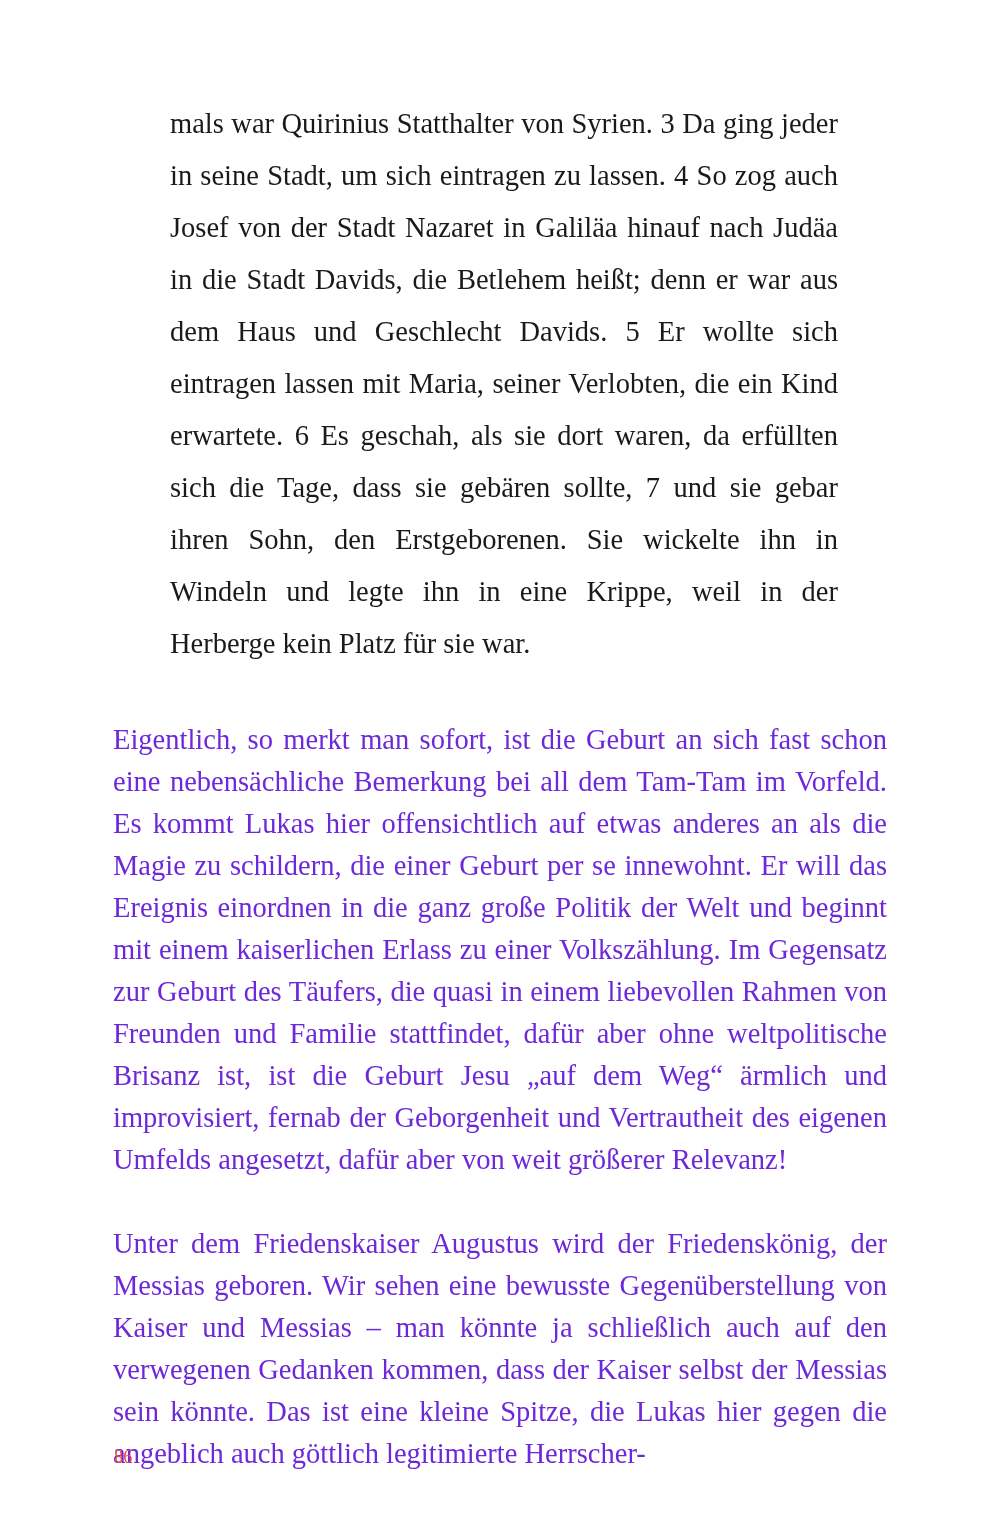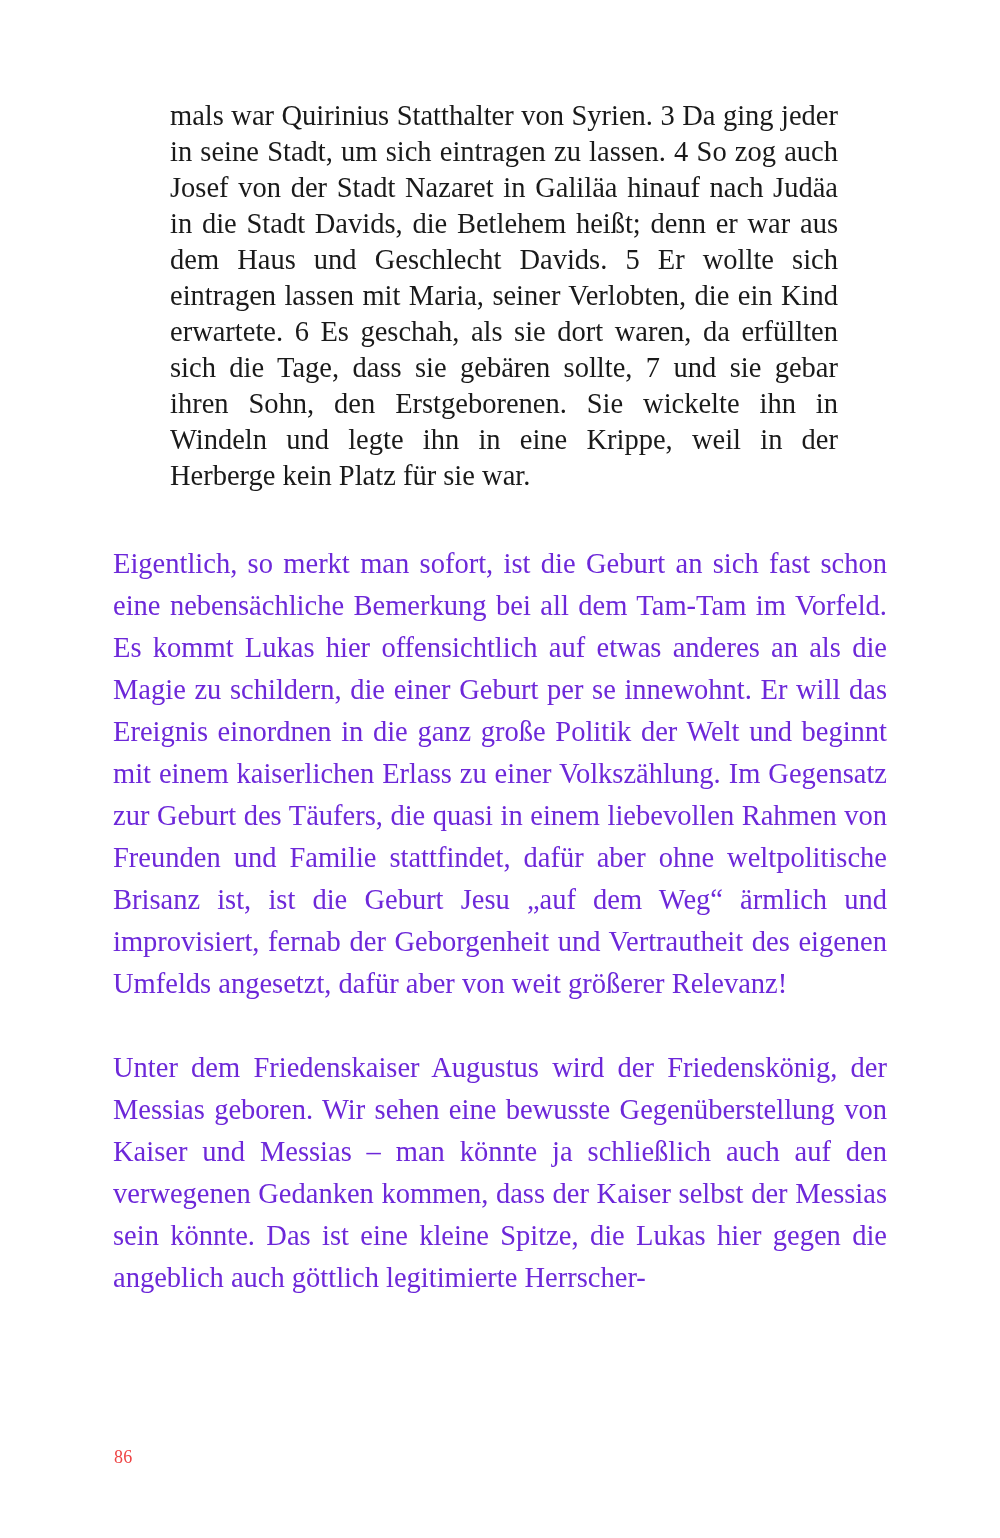--- a/index.html
+++ b/index.html
@@ -26,21 +26,21 @@
     left: 113px;
     top: 98px;
     width: 774px;
   }
 
   
   .blockquote {
     margin: 0 49px 0 57px;   
     padding: 0;
     font-size: 28.5px;
-    line-height: 36px;
+    line-height: 52px;
     text-align: justify;
     text-justify: inter-word;
     hyphens: manual;
     color: #1a1a1a;
   }
 
   
   .body-paragraph {
     margin: 0;
     font-size: 28.5px;

